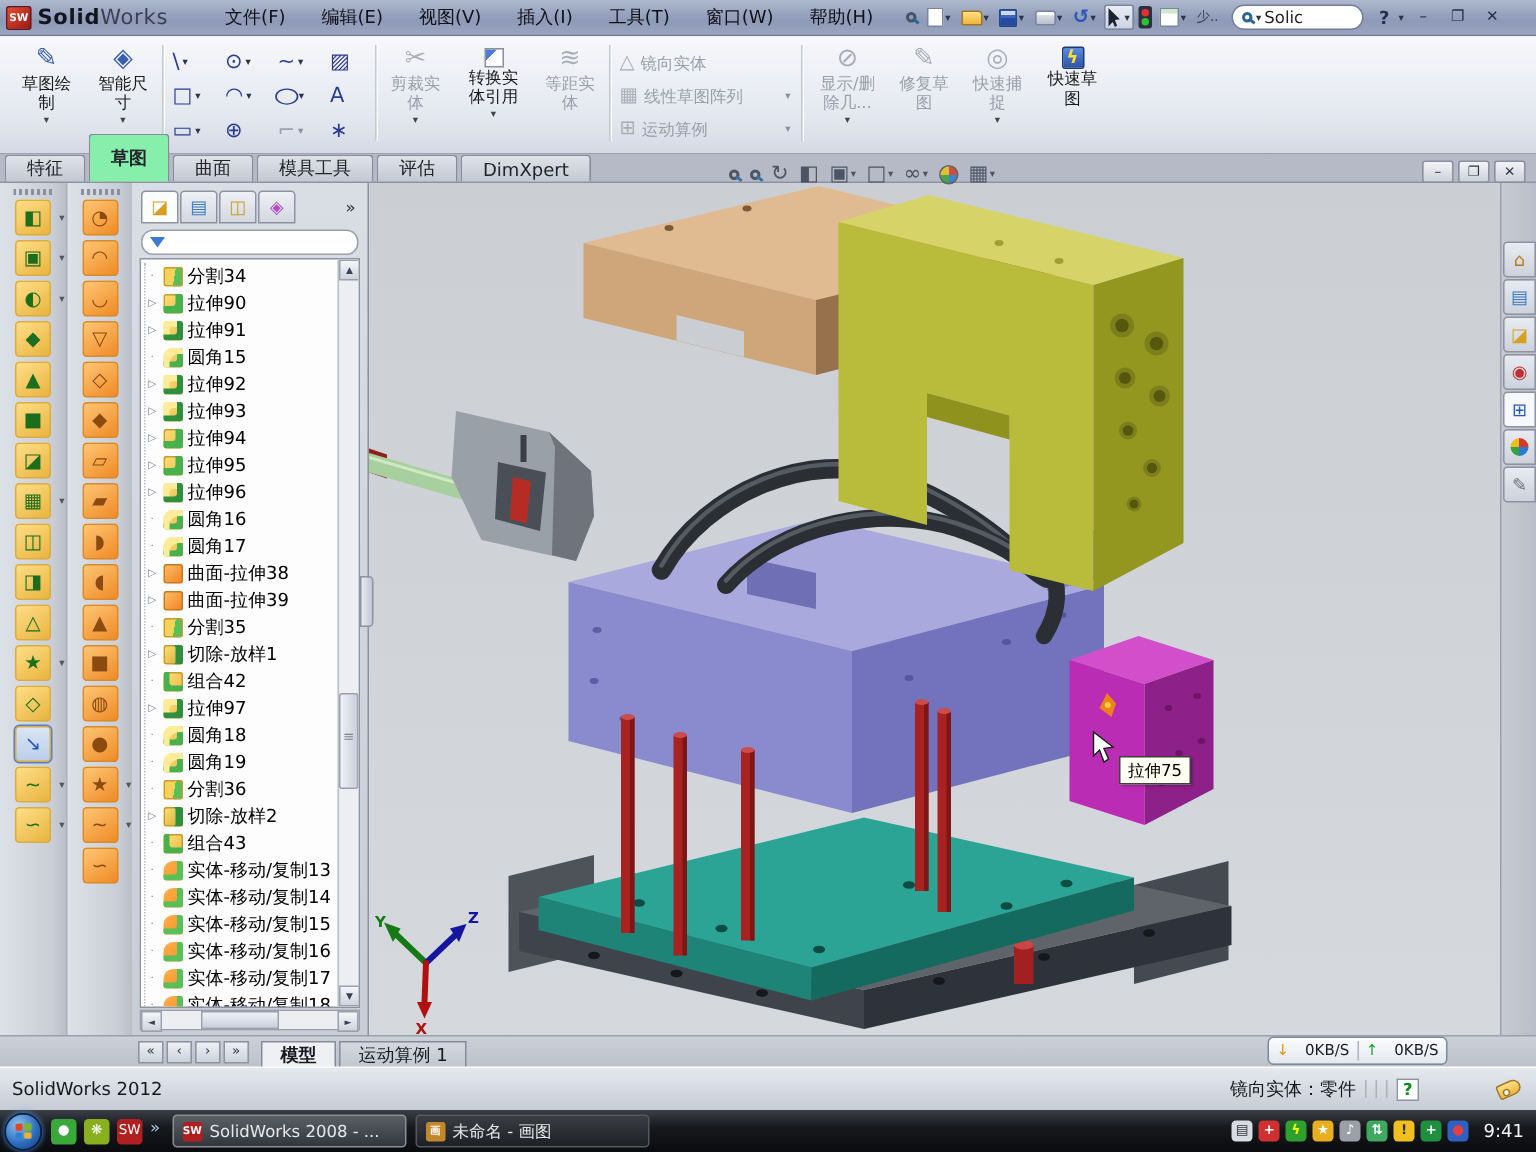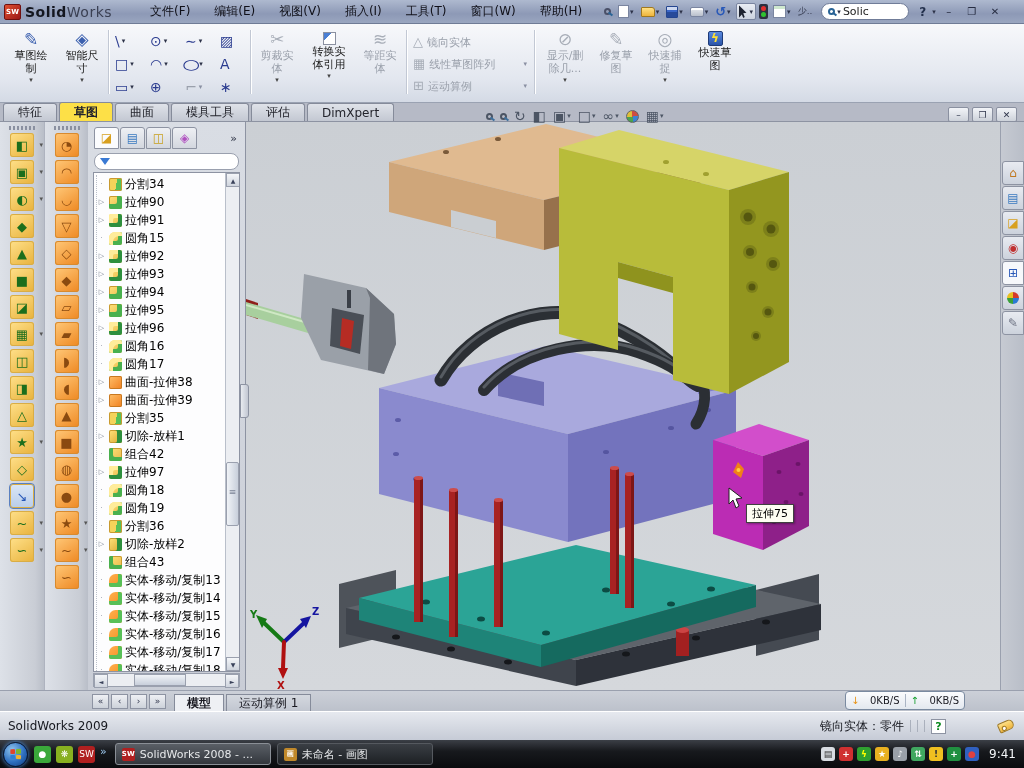--- a/index.html
+++ b/index.html
@@ -63,21 +63,21 @@
   .rib-row-btn .rib-line { font-size:11px; }
   .ic-convert { width:13px; height:13px; border:1px solid #8a90a0; background:linear-gradient(135deg,#4a7fd4 34%,#ffffff 34%); }
   .ic-rapid { width:15px; height:15px; background:linear-gradient(#5a8ae0,#2c55a8); border:1px solid #1d3a78; border-radius:2px;
     color:#ffe030; font-size:12px; font-weight:bold; display:flex; align-items:center; justify-content:center; line-height:13px; }
   #watermark { right:14px; top:26px; font-size:58px; font-style:italic; color:#ccd1da; font-weight:bold; letter-spacing:-6px; }
 
   
   #tabrow { left:0; top:103px; width:1024px; height:19px; background:#b6bac6; border-bottom:1px solid #8d93a2; display:flex; align-items:flex-end; padding-left:3px; gap:2px; }
   .cmd-tab { height:18px; padding:0 14px; font-size:12px; color:#23242c; background:linear-gradient(#dfe2e9,#c3c8d2);
     border:1px solid #858b9a; border-bottom:none; border-radius:3px 3px 0 0; display:flex; align-items:center; }
-  .cmd-tab.active { background:#fde047; font-weight:bold; height:19px; }
+  .cmd-tab.active { background:#86efac; font-weight:bold; height:32px; }
 
   
   .ltbar { top:122px; width:44px; height:568px; background:linear-gradient(90deg,#dde1e8,#c9cdd5 80%,#b9bec8); }
   #lt1 { left:0; } #lt2 { left:44px; border-left:1px solid #aeb3bf; }
   .drag-dots { margin:4px auto 2px auto; width:26px; height:4px;
     background:repeating-linear-gradient(90deg,#8a90a0 0 2px,transparent 2px 4px); }
   .lt { width:24px; height:24px; margin:3px auto 0 auto; border-radius:3px; display:flex; align-items:center; justify-content:center; font-size:13px; position:relative; }
   .lt.feat { background:linear-gradient(145deg,#ffe08a,#e8b23c); color:#1c6e1c; box-shadow:inset 0 0 0 1px #d9ad45; }
   .lt.surf { background:linear-gradient(145deg,#ffc878,#ee8822); color:#8a4a10; box-shadow:inset 0 0 0 1px #d88a2e; }
   .lt.pressed { outline:1px solid #5a80c0; background:linear-gradient(#dbe6f5,#b9cdea); color:#2858b8; }
@@ -825,21 +825,21 @@
         <span>0KB/S</span>
       </span>
     <span class="sep"></span>
     <span class="half">
         <span style="color:#18a030">↑</span>
         <span>0KB/S</span>
       </span>
   </div>
 
   <div class="abs" id="statusbar">
-    <span style="padding-left:8px">SolidWorks 2009</span>
+    <span style="padding-left:8px">SolidWorks 2012</span>
     <div id="status-right">
       <span>镜向实体：零件</span>
       <span class="tick"></span>
         <span class="tick"></span>
         <span class="tick"></span>
       <span class="q-badge">?</span>
       <span style="width:40px"></span>
       <span class="tag-ic"></span>
     </div>
   </div>

